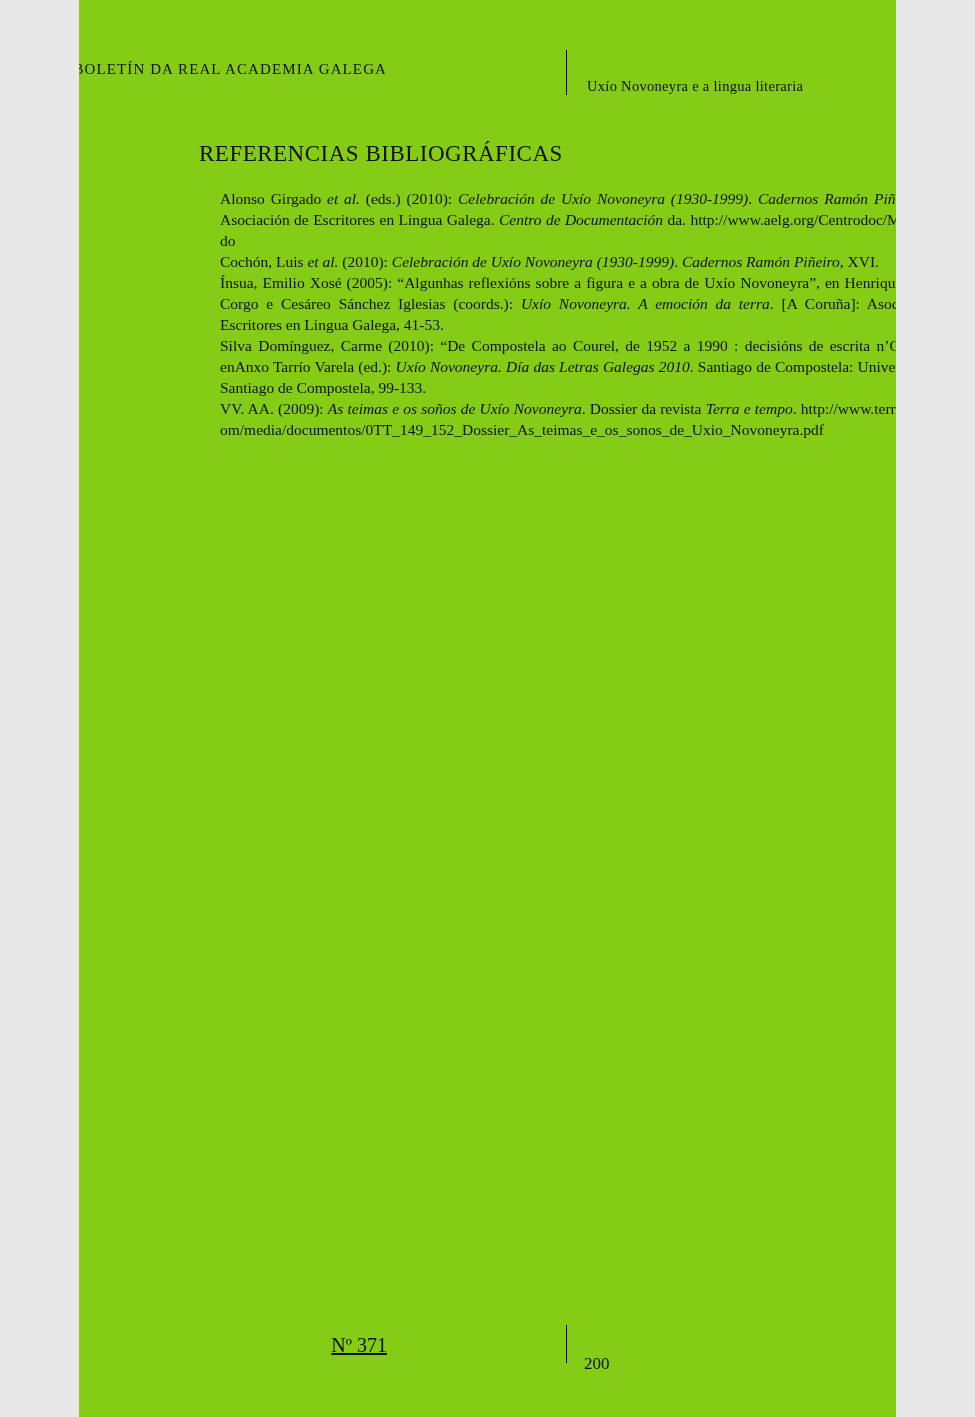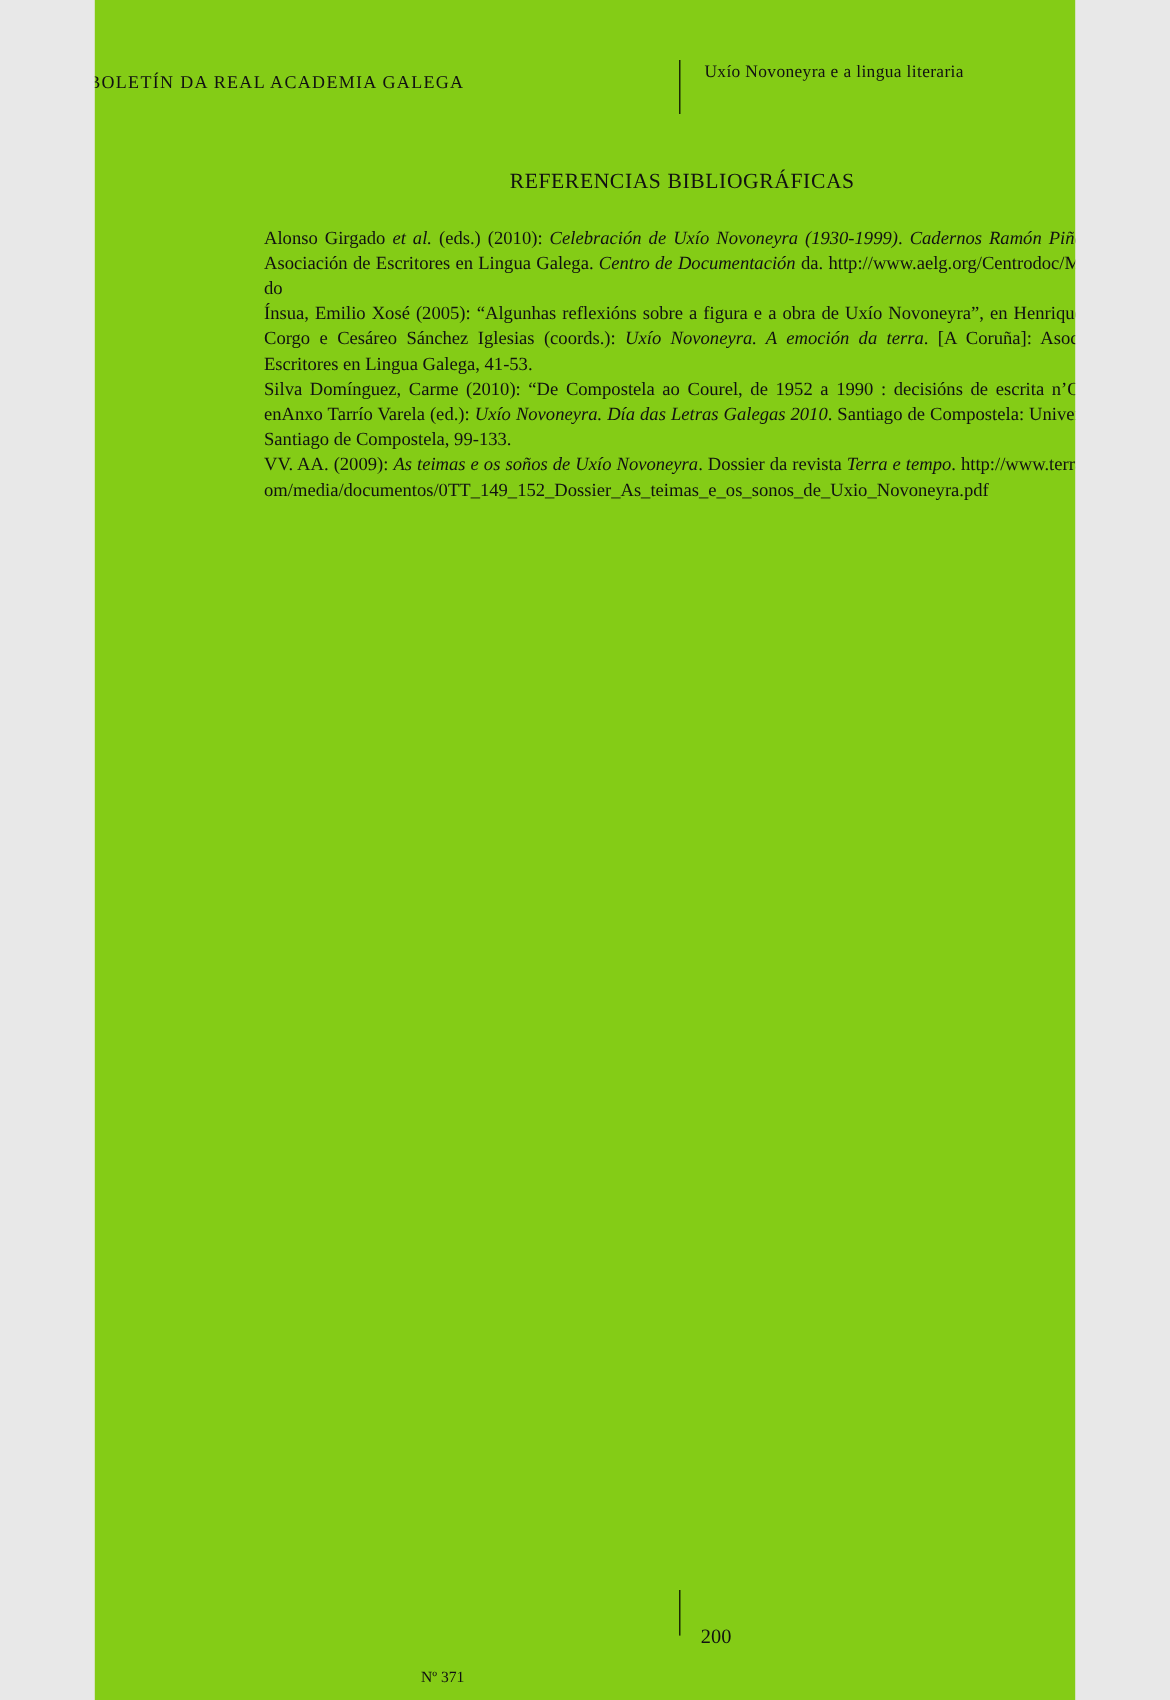--- a/index.html
+++ b/index.html
@@ -25,59 +25,59 @@
   .header-divider {
     position: absolute;
     left: 487px;
     top: 50px;
     width: 1px;
     height: 45px;
     background: #000000;
   }
   .header-article {
     position: absolute;
-    top: 52px;
+    top: 78px;
     left: 508px;
     font-size: 14.5px;
     letter-spacing: 0.3px;
     white-space: nowrap;
   }
   
   .section-title {
     position: absolute;
     top: 141px;
     left: 120px;
     width: 739px;
     margin: 0;
-    text-align: center;
-    font-size: 18px;
+    font-size: 23px;
     font-weight: normal;
     letter-spacing: 0.5px;
   }
   
   .references {
     position: absolute;
     left: 120px;
     top: 188px;
     width: 739px;
     font-size: 15.5px;
     line-height: 21px;
     text-align: justify;
     margin-left: 21px;
   }
   .references p.ref { margin: 0; padding: 0; }
   .references .it { font-style: italic; }
   .references .url { word-break: break-all; }
   
   .footer-issue {
     position: absolute;
-    top: 1390px;
+    top: 1334px;
     right: 509px;
-    font-size: 13px;
+    font-size: 20px;
     white-space: nowrap;
+    text-decoration: underline;
   }
   .footer-divider {
     position: absolute;
     left: 487px;
     top: 1325px;
     width: 1px;
     height: 38px;
     background: #000000;
   }
   .footer-page {
@@ -96,20 +96,21 @@
   <div class="header-journal">BOLETÍN DA REAL ACADEMIA GALEGA</div>
 
   <div class="header-divider"></div>
 
   <div class="header-article">Uxío Novoneyra e a lingua literaria</div>
 
   <h1 class="section-title">REFERENCIAS BIBLIOGRÁFICAS</h1>
 
   <div class="references">
       <p class="ref"><span>Alonso Girgado </span><span class="it">et al.</span><span> (eds.) (2010): </span><span class="it">Celebración de Uxío Novoneyra (1930-1999)</span><span>. </span><span class="it">Cadernos Ramón Piñeiro</span><span>, XIV. Asociación de Escritores en Lingua Galega. </span><span class="it">Centro de Documentación</span><span> da. </span><span class="url">http://www.aelg.org/Centrodoc/Main-Page.do</span></p>
+      <p class="ref"><span>Cochón, Luis </span><span class="it">et al.</span><span> (2010): </span><span class="it">Celebración de Uxío Novoneyra (1930-1999)</span><span>. </span><span class="it">Cadernos Ramón Piñeiro</span><span>, XVI.</span></p>
       <p class="ref"><span>Ínsua, Emilio Xosé (2005): “Algunhas reflexións sobre a figura e a obra de Uxío Novoneyra”, en Henrique Rabuñal Corgo e Cesáreo Sánchez Iglesias (coords.): </span><span class="it">Uxío Novoneyra. A emoción da terra</span><span>. [A Coruña]: Asociación de Escritores en Lingua Galega, 41-53.</span></p>
       <p class="ref"><span>Silva Domínguez, Carme (2010): “De Compostela ao Courel, de 1952 a 1990 : decisións de escrita n’Os Eidos”, enAnxo Tarrío Varela (ed.): </span><span class="it">Uxío Novoneyra. Día das Letras Galegas 2010</span><span>. Santiago de Compostela: Universidade de Santiago de Compostela, 99-133.</span></p>
       <p class="ref"><span>VV. AA. (2009): </span><span class="it">As teimas e os soños de Uxío Novoneyra</span><span>. Dossier da revista </span><span class="it">Terra e tempo</span><span>. </span><span class="url">http://www.terraetempo.com/media/documentos/0TT_149_152_Dossier_As_teimas_e_os_sonos_de_Uxio_Novoneyra.pdf</span></p>
     </div>
 
   <div class="footer-issue">Nº 371</div>
 
   <div class="footer-divider"></div>
 
   <div class="footer-page">200</div>

